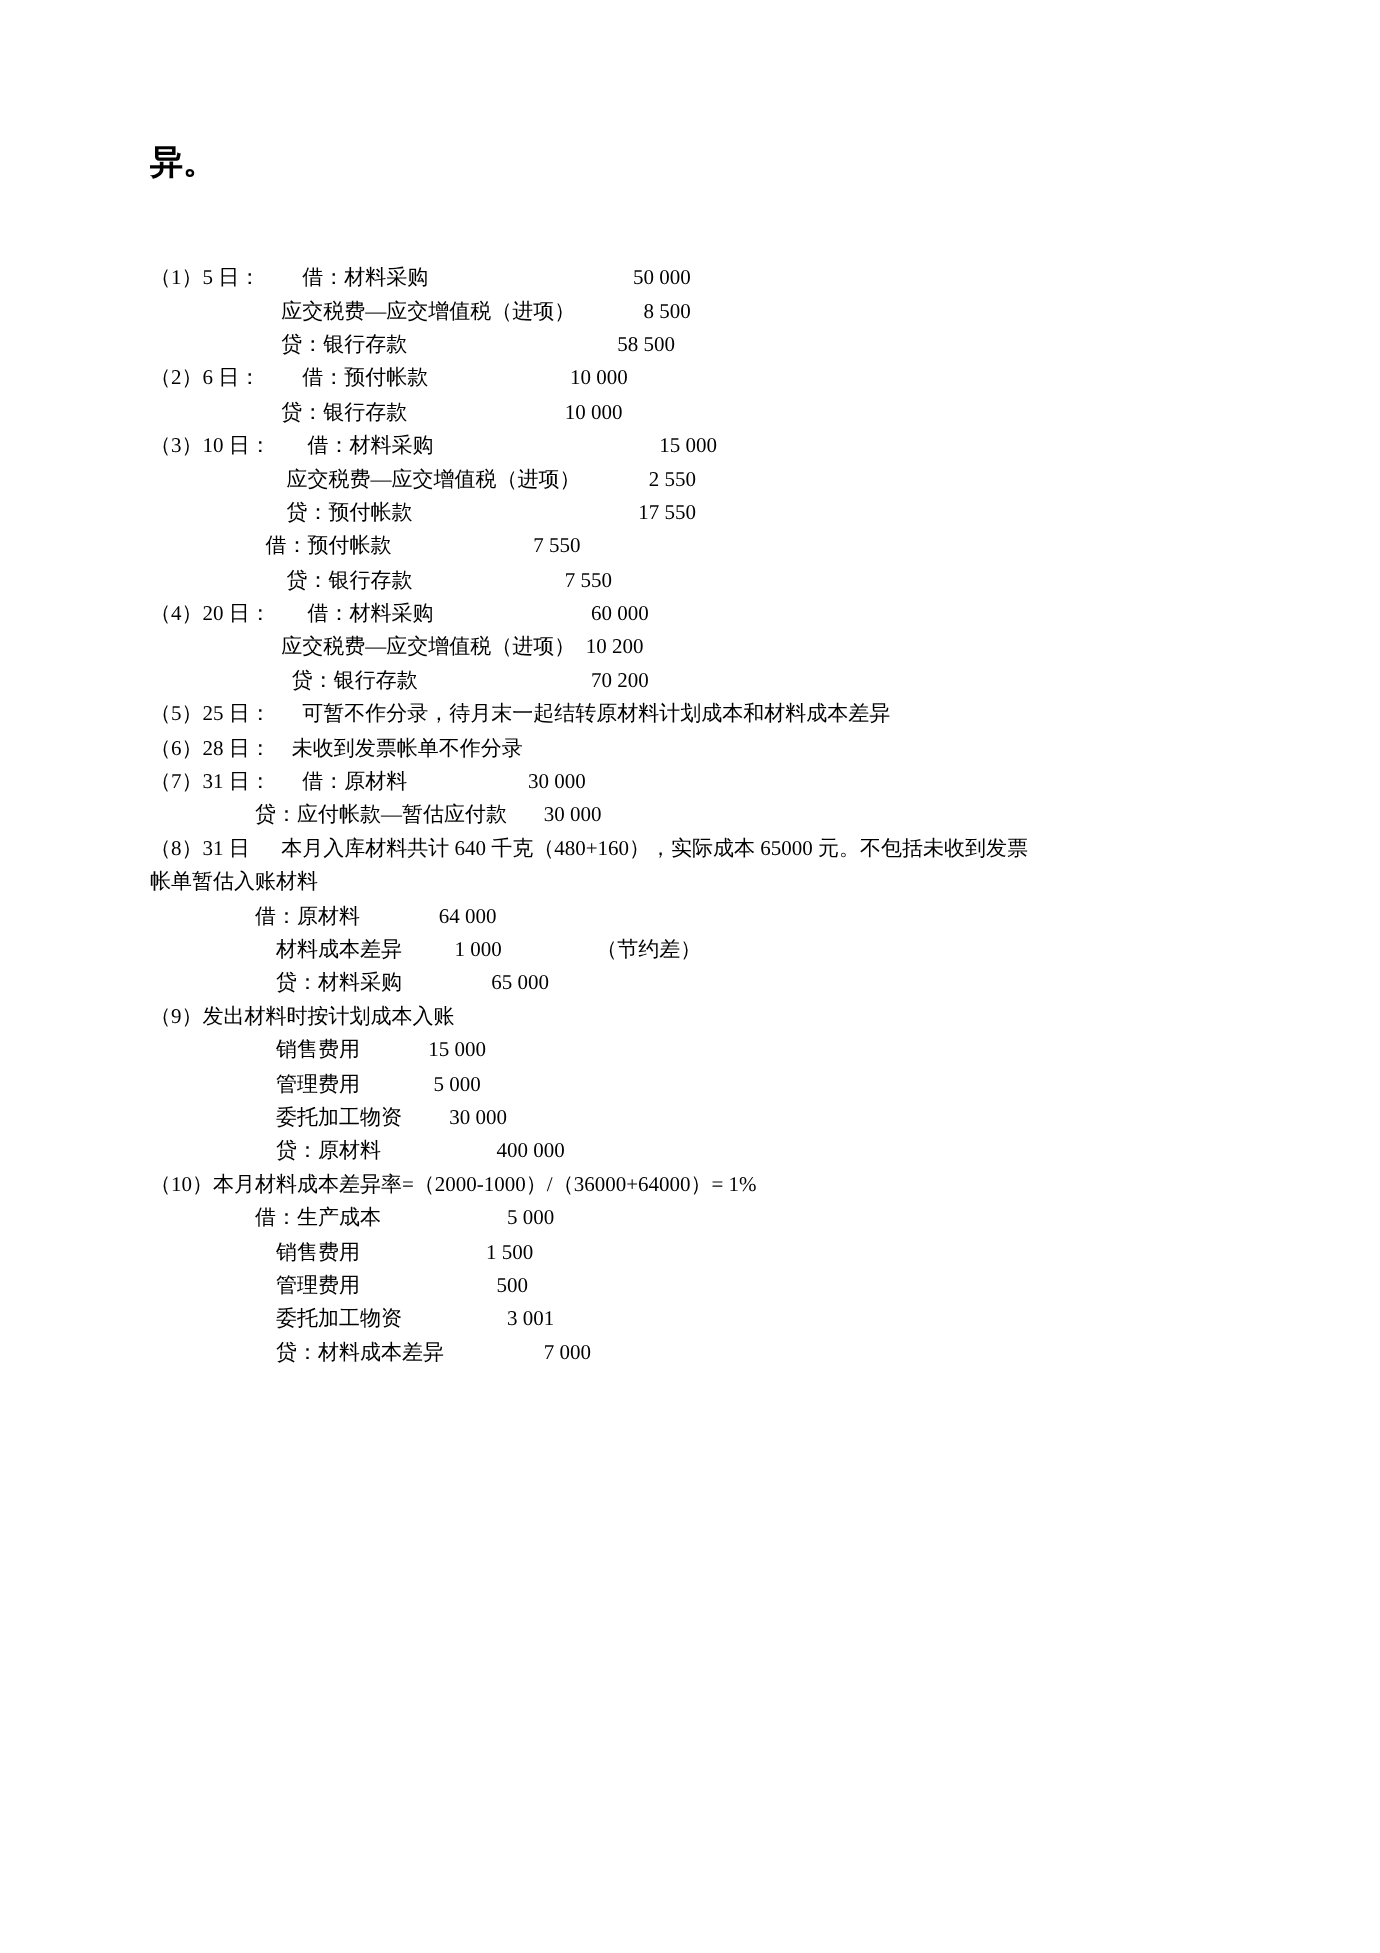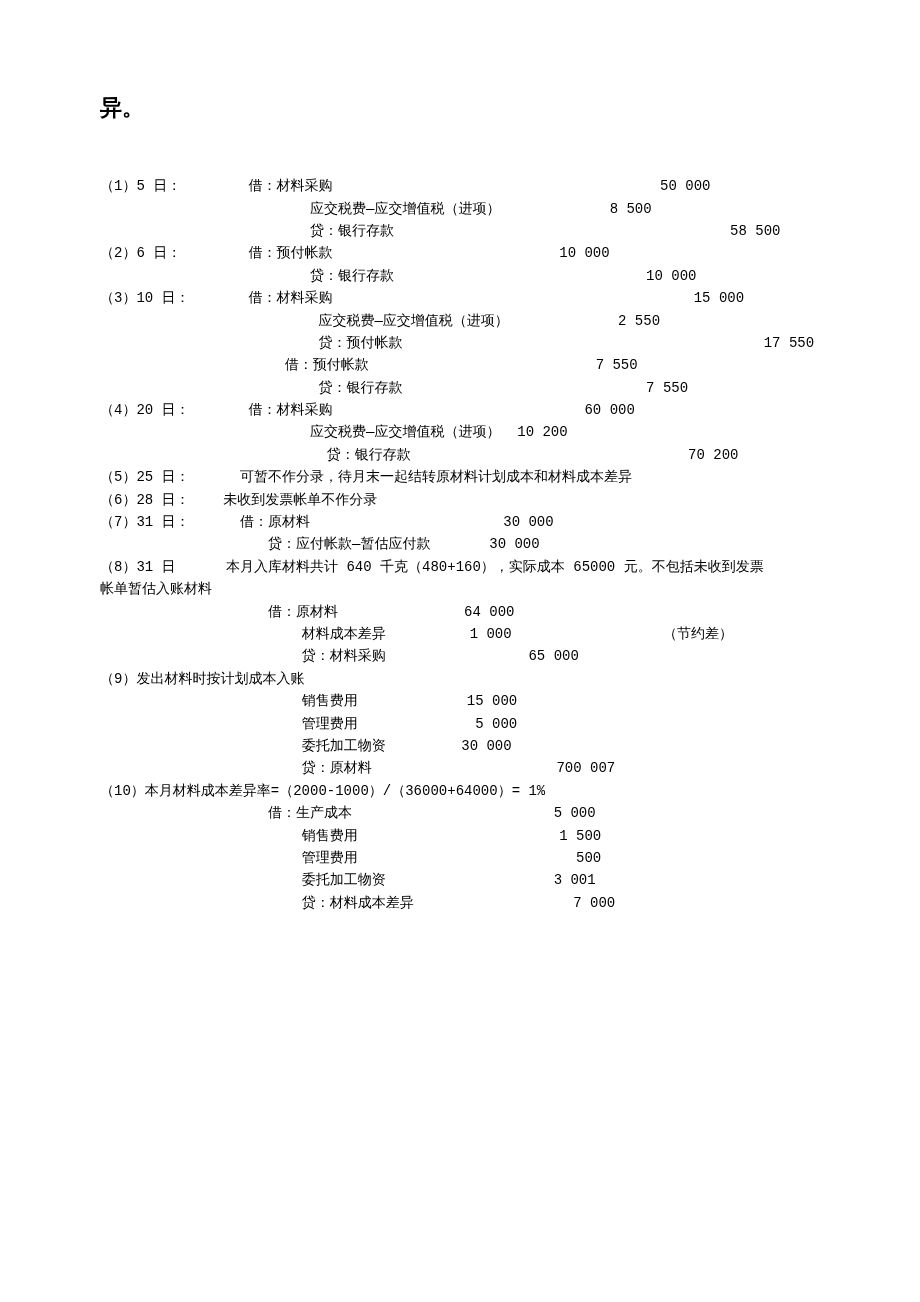--- a/index.html
+++ b/index.html
@@ -13,21 +13,21 @@
     width: 920px;
     box-sizing: border-box;
   }
   .big-header {
     font-size: 22px;
     font-weight: bold;
     margin-bottom: 50px;
   }
   .line {
     white-space: pre;
-    font-family: Liberation Mono, monospace;
+    font-family: Liberation Serif, serif;
   }
 </style>
 </head>
 <body>
 
 <div class="big-header">异。</div>
 
 <div id="content">
     <div class="line">（1）5 日：        借：材料采购                                       50 000</div>
     <div class="line">                         应交税费—应交增值税（进项）             8 500</div>
@@ -48,20 +48,20 @@
     <div class="line">                    贷：应付帐款—暂估应付款       30 000</div>
     <div class="line">（8）31 日      本月入库材料共计 640 千克（480+160），实际成本 65000 元。不包括未收到发票</div>
     <div class="line">帐单暂估入账材料</div>
     <div class="line">                    借：原材料               64 000</div>
     <div class="line">                        材料成本差异          1 000                  （节约差）</div>
     <div class="line">                        贷：材料采购                 65 000</div>
     <div class="line">（9）发出材料时按计划成本入账</div>
     <div class="line">                        销售费用             15 000</div>
     <div class="line">                        管理费用              5 000</div>
     <div class="line">                        委托加工物资         30 000</div>
-    <div class="line">                        贷：原材料                      700 007</div>
+    <div class="line">                        贷：原材料                      400 000</div>
     <div class="line">（10）本月材料成本差异率=（2000-1000）/（36000+64000）= 1%</div>
     <div class="line">                    借：生产成本                        5 000</div>
     <div class="line">                        销售费用                        1 500</div>
     <div class="line">                        管理费用                          500</div>
     <div class="line">                        委托加工物资                    3 001</div>
     <div class="line">                        贷：材料成本差异                   7 000</div>
   </div>
 
 </body></html>

